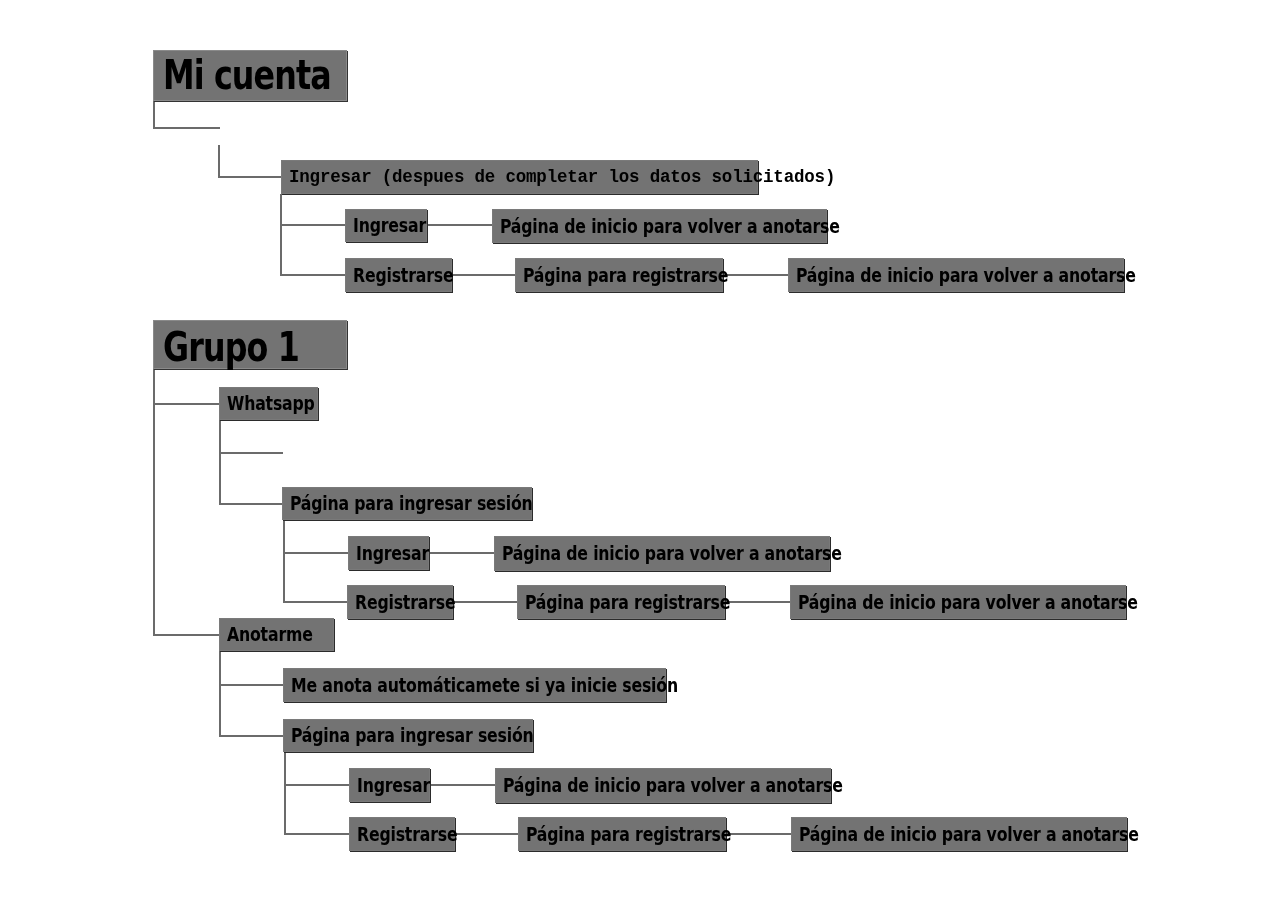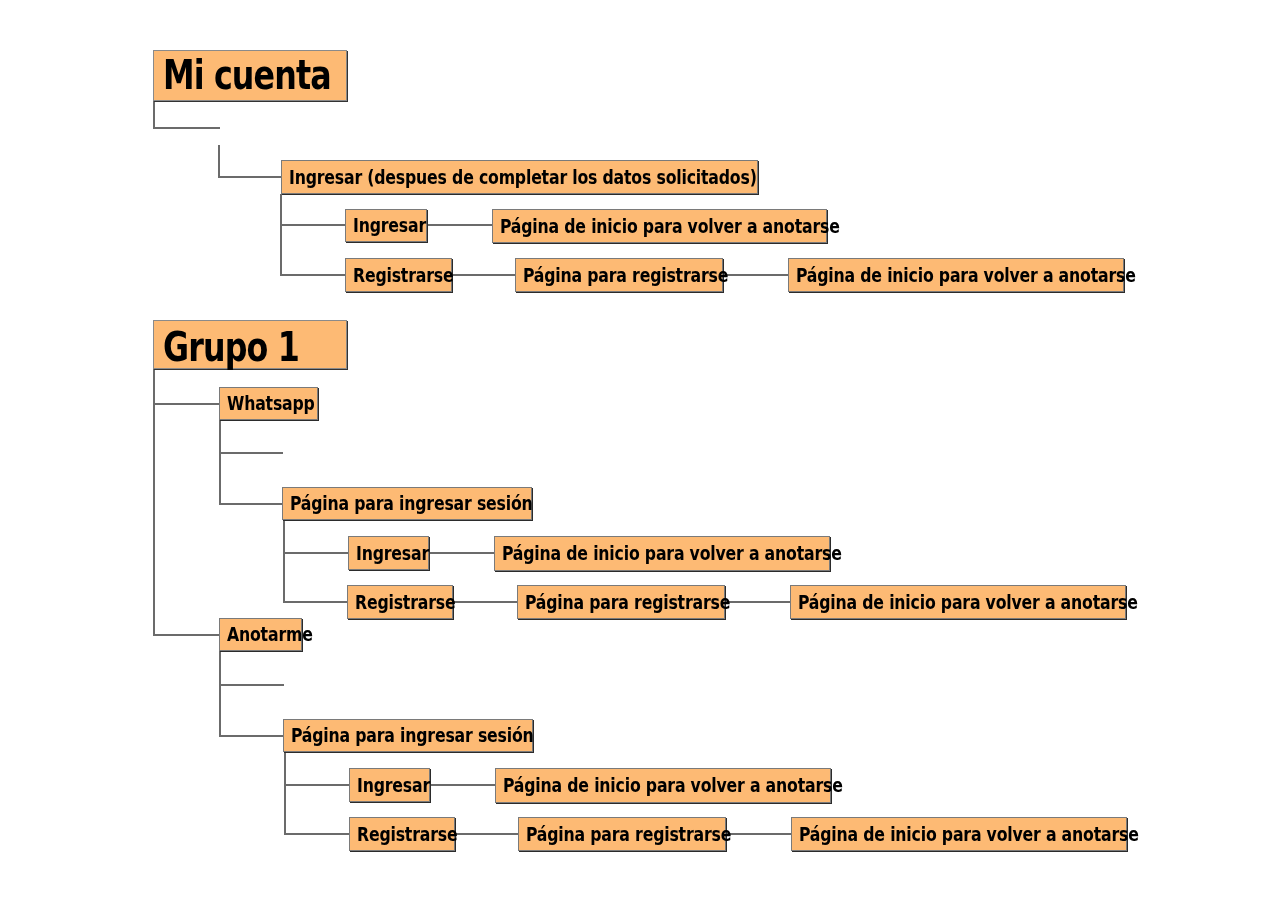--- a/index.html
+++ b/index.html
@@ -26,21 +26,21 @@
     position: absolute;
     background: #6b6b6b;
   }
   .conn.v { width: 2px; }
   .conn.h { height: 2px; }
 
   
   .node {
     position: absolute;
     box-sizing: border-box;
-    background: #fdba74;
+    background: #737373;
     border: 1px solid #7a7a7a;
     box-shadow: 1px 1px 0 0 #2b2b2b;
     display: flex;
     align-items: center;
     white-space: nowrap;
     padding: 0 7px;
   }
   .node .label {
     display: block;
     font-weight: 700;
@@ -85,21 +85,21 @@
 
   <div class="conn h" style="left:452px; top:274px; width:64px;"></div>
 
   <div class="conn h" style="left:723px; top:274px; width:66px;"></div>
 
   <div class="node section" style="left:153px; top:50px; width:194px; height:51px;">
     <span class="label">Mi cuenta</span>
   </div>
 
 
-  <div class="node lvl" style="left:281px; top:160px; width:477px; height:34px;">
+  <div class="node lvl" style="left:281px; top:160px; width:477px; height:34px;font-family:Liberation Mono, monospace;">
     <span class="label">Ingresar (despues de completar los datos solicitados)</span>
   </div>
 
   <div class="node lvl" style="left:345px; top:209px; width:82px; height:33px;">
     <span class="label">Ingresar</span>
   </div>
 
   <div class="node lvl" style="left:492px; top:209px; width:335px; height:34px;">
     <span class="label">Página de inicio para volver a anotarse</span>
   </div>
@@ -170,24 +170,27 @@
   </div>
 
   <div class="node lvl" style="left:517px; top:585px; width:208px; height:34px;">
     <span class="label">Página para registrarse</span>
   </div>
 
   <div class="node lvl" style="left:790px; top:585px; width:336px; height:34px;">
     <span class="label">Página de inicio para volver a anotarse</span>
   </div>
 
-  <div class="node lvl" style="left:219px; top:618px; width:83px; height:33px;text-align:center;">
+  <div class="node lvl" style="left:219px; top:618px; width:115px; height:33px;text-align:center;">
     <span class="label">Anotarme</span>
   </div>
 
+  <div class="node lvl" style="left:283px; top:668px; width:383px; height:34px;">
+    <span class="label">Me anota automáticamete si ya inicie sesión</span>
+  </div>
 
   <div class="node lvl" style="left:283px; top:719px; width:250px; height:33px;">
     <span class="label">Página para ingresar sesión</span>
   </div>
 
   <div class="node lvl" style="left:349px; top:768px; width:81px; height:34px;">
     <span class="label">Ingresar</span>
   </div>
 
   <div class="node lvl" style="left:495px; top:768px; width:336px; height:35px;">

